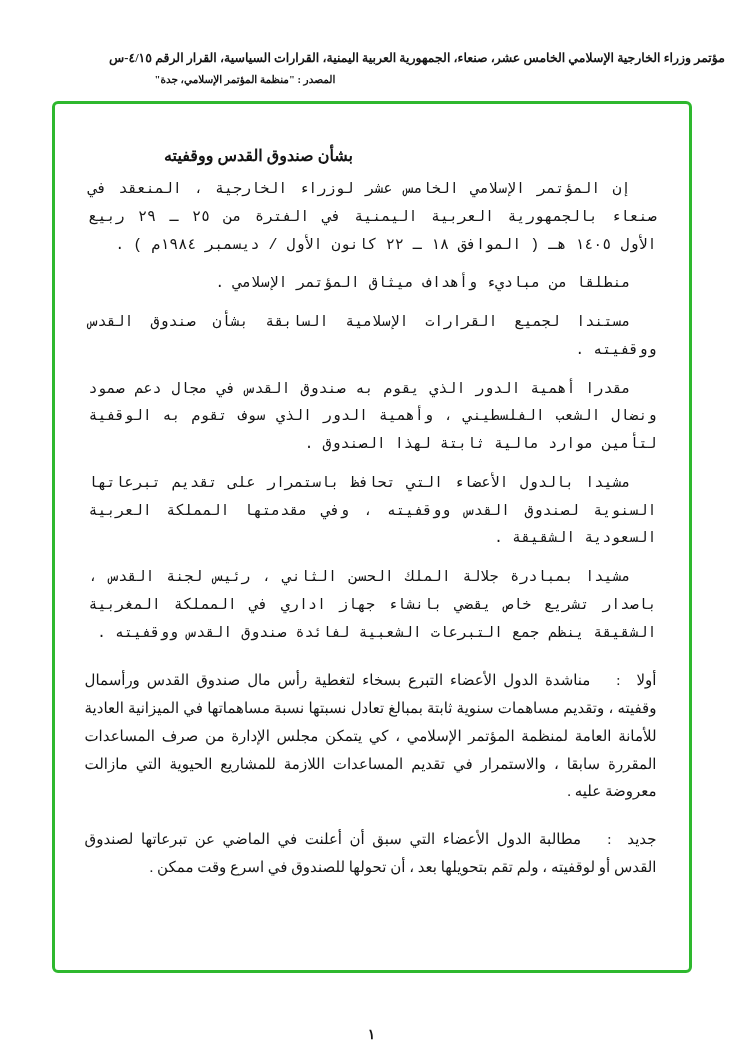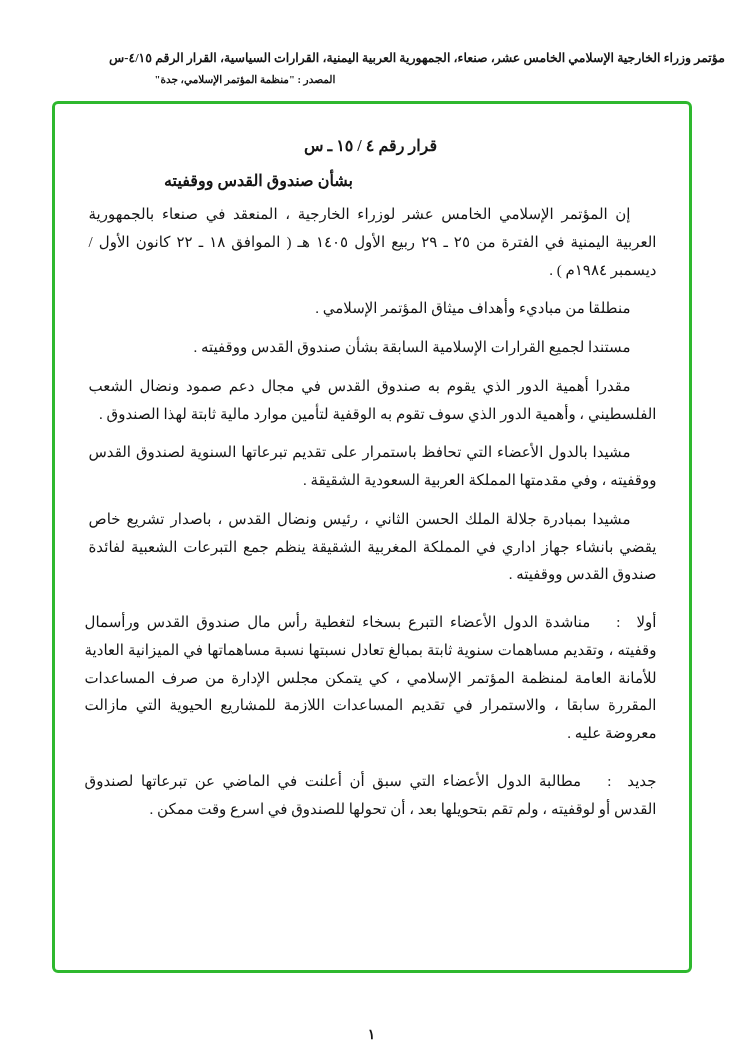--- a/index.html
+++ b/index.html
@@ -50,20 +50,21 @@
     font-weight: bold;
     width: fit-content;
     transform: translateX(-112px);
   }
   .para {
     margin: 11px 0 0 4px;
     font-size: 15px;
     line-height: 1.85;
     text-align: justify;
     text-indent: 26px;
+    font-family: Liberation Mono, monospace;
   }
   .affirm {
     margin: 26px 92px 0 0;
     font-size: 15px;
     font-weight: bold;
   }
   .item {
     margin: 20px 0 0 0;
     font-size: 15px;
     line-height: 1.85;
@@ -86,29 +87,28 @@
 
 <div>
 
   <header class="doc-header">
     <div class="header-line1">مؤتمر وزراء الخارجية الإسلامي الخامس عشر، صنعاء، الجمهورية العربية اليمنية، القرارات السياسية، القرار الرقم ٤/١٥-س</div>
     <div class="header-line2">المصدر :  "منظمة المؤتمر الإسلامي، جدة"</div>
   </header>
 
   <main class="green-box">
 
-    <h1 class="doc-title">قرار رقم ٤ / ١٥ ـ س</h1>
     <h2 class="doc-subtitle">بشأن صندوق القدس ووقفيته</h2>
 
     <p class="para">إن المؤتمر الإسلامي الخامس عشر لوزراء الخارجية ، المنعقد في صنعاء بالجمهورية العربية اليمنية في الفترة من ٢٥ ـ ٢٩ ربيع الأول ١٤٠٥ هـ ( الموافق ١٨ ـ ٢٢ كانون الأول / ديسمبر ١٩٨٤م ) .</p>
     <p class="para">منطلقا من مباديء وأهداف ميثاق المؤتمر الإسلامي .</p>
     <p class="para">مستندا لجميع القرارات الإسلامية السابقة بشأن صندوق القدس ووقفيته .</p>
     <p class="para">مقدرا أهمية الدور الذي يقوم به صندوق القدس في مجال دعم صمود ونضال الشعب الفلسطيني ، وأهمية الدور الذي سوف تقوم به الوقفية لتأمين موارد مالية ثابتة لهذا الصندوق .</p>
     <p class="para">مشيدا بالدول الأعضاء التي تحافظ باستمرار على تقديم تبرعاتها السنوية لصندوق القدس ووقفيته ، وفي مقدمتها المملكة العربية السعودية الشقيقة .</p>
-    <p class="para">مشيدا بمبادرة جلالة الملك الحسن الثاني ، رئيس ونضال القدس ، باصدار تشريع خاص يقضي بانشاء جهاز اداري في المملكة المغربية الشقيقة ينظم جمع التبرعات الشعبية لفائدة صندوق القدس ووقفيته .</p>
+    <p class="para">مشيدا بمبادرة جلالة الملك الحسن الثاني ، رئيس لجنة القدس ، باصدار تشريع خاص يقضي بانشاء جهاز اداري في المملكة المغربية الشقيقة ينظم جمع التبرعات الشعبية لفائدة صندوق القدس ووقفيته .</p>
 
 
     <p class="item"><span class="item-label">أولا</span><span class="item-sep">:</span><span>مناشدة الدول الأعضاء التبرع بسخاء لتغطية رأس مال صندوق القدس ورأسمال وقفيته ، وتقديم مساهمات سنوية ثابتة بمبالغ تعادل نسبتها نسبة مساهماتها في الميزانية العادية للأمانة العامة لمنظمة المؤتمر الإسلامي ، كي يتمكن مجلس الإدارة من صرف المساعدات المقررة سابقا ، والاستمرار في تقديم المساعدات اللازمة للمشاريع الحيوية التي مازالت معروضة عليه .</span></p>
 
     <p class="item"><span class="item-label">جديد</span><span class="item-sep">:</span><span>مطالبة الدول الأعضاء التي سبق أن أعلنت في الماضي عن تبرعاتها لصندوق القدس أو لوقفيته ، ولم تقم بتحويلها بعد ، أن تحولها للصندوق في اسرع وقت ممكن .</span></p>
 
 
   </main>
 
   <footer class="page-footer">

